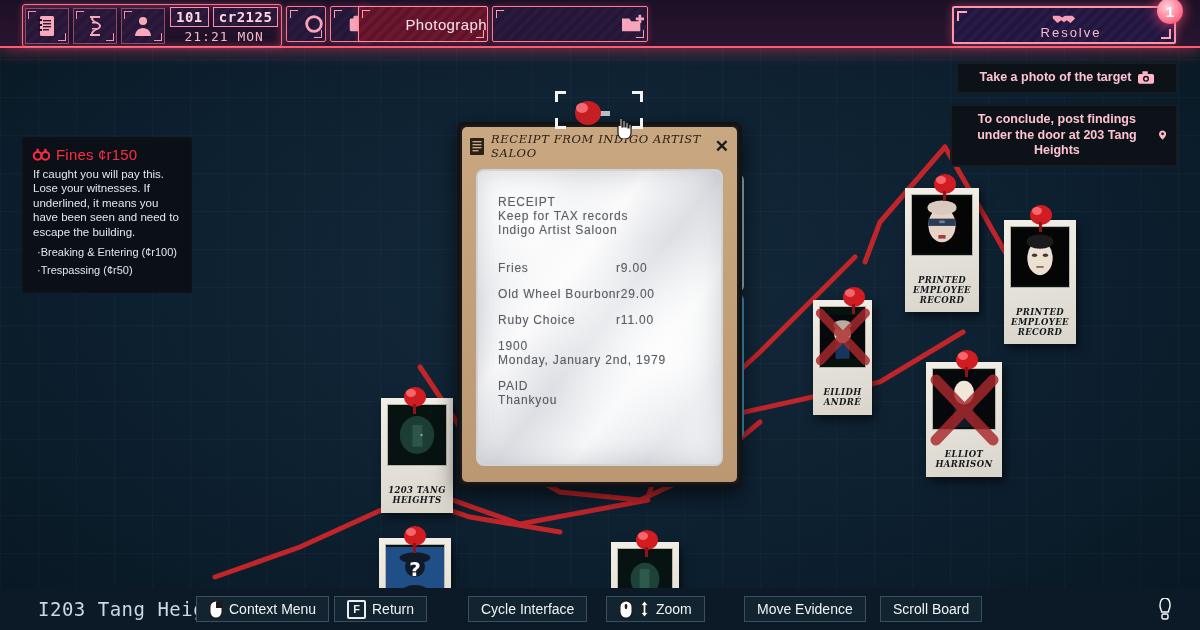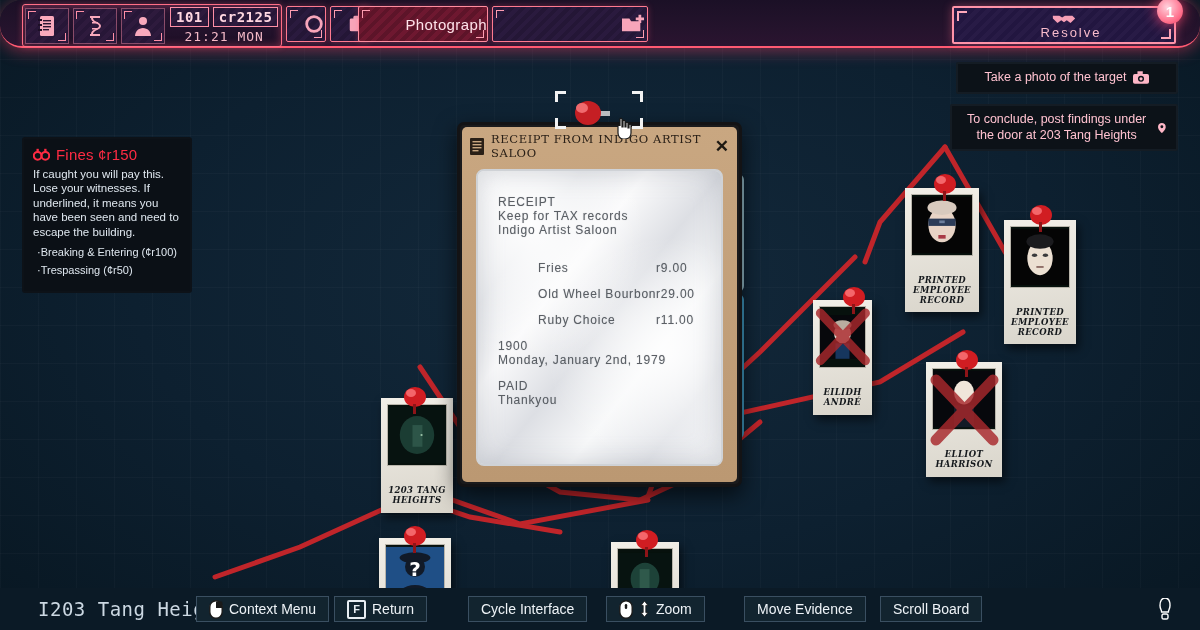--- a/index.html
+++ b/index.html
@@ -15,21 +15,20 @@
       repeating-linear-gradient(90deg, rgba(255,255,255,.022) 0 1px, transparent 1px 38px),
       radial-gradient(ellipse at 50% 45%, #13293b 0%, #0d2030 55%, #081722 100%);
   }
 
   
   #topbar {
     position: absolute; left: 0; top: 0; width: 1200px; height: 48px;
     background: linear-gradient(180deg,#1b1026 0%, #24132c 60%, #2b1430 100%);
     border-bottom: 2px solid #ff5a72;
     box-shadow: 0 3px 16px rgba(255,60,100,.45);
-    border-radius: 22px;
   }
   .hud-group {
     position: absolute; display: flex; align-items: center;
     border: 1px solid #ff6f86; border-radius: 3px;
     background: linear-gradient(180deg,#2a1533,#1d0f26);
     box-shadow: 0 0 8px rgba(255,90,120,.4) inset, 0 0 6px rgba(255,90,120,.35);
   }
   .hud-cell {
     position: relative; width: 44px; height: 36px; margin: 2px;
     display: flex; align-items: center; justify-content: center;
@@ -105,21 +104,21 @@
   .sp-title.green { color:#a8e05f; }
   .sp-body { color:#dfe7ef; font-size:11.5px; line-height:1.25; }
   .sp-list { margin-top:7px; color:#dfe7ef; font-size:11px; line-height:1.2; }
   .sp-list div { margin-bottom:5px; padding-left:4px; }
 
   
   .obj {
     position:absolute; right:22px;
     background:#0c1218; border:2px solid #141c24; border-radius:2px;
     color:#ffc2d0; font-size:12.5px; text-align:center; line-height:1.25;
-    padding:6px 10px; display:flex; align-items:center; gap:7px; justify-content:center;
+    padding:6px 10px; display:flex; align-items:center; gap:7px; justify-content:center;font-weight:bold;
   }
   svg#strings { position:absolute; left:0; top:-48px; width:1200px; height:630px; pointer-events:none; }
 
   .polaroid {
     position:absolute;
     background: linear-gradient(170deg,#f2efe8,#d9d5cb);
     padding:6px 6px 2px 6px;
     box-shadow: 3px 5px 9px rgba(0,0,0,.55);
   }
   .pola-img {
@@ -148,40 +147,40 @@
     box-shadow: 0 8px 22px rgba(0,0,0,.65);
   }
   #doc-inner {
     position:absolute; left:5px; top:5px; right:5px; bottom:5px; border-radius:5px;
     background: linear-gradient(180deg,#c9a781,#bb9872);
     overflow:hidden;
   }
   #doc-title-bar { height:38px; display:flex; align-items:center; padding:0 8px; gap:7px; }
   #doc-title {
     flex:1; color:#2a2017; font-family:"DejaVu Serif", serif; font-size:11.5px;
-    letter-spacing:.6px; text-transform:uppercase; font-variant:small-caps;
+    letter-spacing:.6px; text-transform:uppercase; font-variant:small-caps;font-style:italic;
   }
   #doc-close { color:#1d1811; font-size:17px; font-weight:bold; line-height:1; cursor:pointer; }
   #paper {
     position:absolute; left:14px; top:42px; right:14px; bottom:16px; border-radius:8px;
     background:
       radial-gradient(ellipse at 22% 18%, rgba(255,255,255,.95), rgba(225,226,229,.0) 42%),
       radial-gradient(ellipse at 78% 62%, rgba(255,255,255,.85), rgba(210,212,216,.0) 45%),
       linear-gradient(128deg,#fbfbfc 0%,#e4e6ea 22%,#fafafb 36%,#dddfe4 52%,#f7f8f9 68%,#e0e2e7 84%,#f4f5f7 100%);
     border:2px solid #cfd2d6;
     box-shadow: inset 0 0 26px rgba(150,155,165,.4);
     padding:24px 20px;
     overflow:hidden;
   }
   .rc-line {
     font-family:Liberation Sans, sans-serif; font-size:12px; color:#4a4f55;
     letter-spacing:.8px; white-space:pre; opacity:.9;
     text-shadow: 0 0 1px rgba(120,125,135,.5);
   }
-  .rc-row { display:flex;margin-left:40px; }
+  .rc-row { display:flex; }
   .rc-row .lbl { width:118px; }
   .rc-gap { height:12px; }
   .doc-tab {
     position:absolute; left:245px; width:42px;
     display:flex; align-items:center; justify-content:center;
     border-radius:0 6px 6px 0;
     writing-mode: vertical-rl;
     font-family:"DejaVu Serif", serif; font-variant:small-caps; text-transform:uppercase;
     letter-spacing:2px; font-size:11px; color:#1e2b33; z-index:-1;
   }

